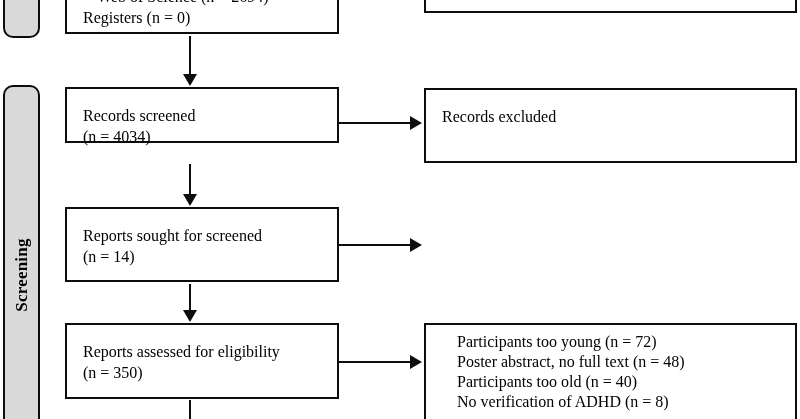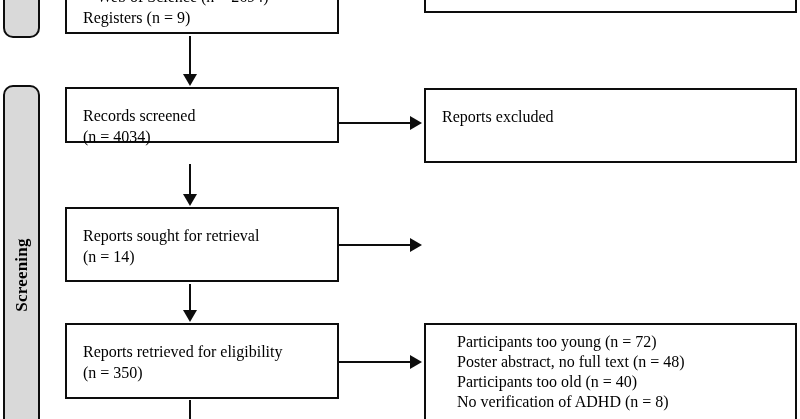--- a/index.html
+++ b/index.html
@@ -116,42 +116,42 @@
 
 <div class="canvas">
 
   <div class="stage-bar bar-identification"></div>
   <div class="stage-bar bar-screening">
     <span class="stage-label">Screening</span>
   </div>
 
   <div class="box box-left box-sources">
     <div class="src-line-indent">Web of Science (n = 2694)</div>
-    <div>Registers (n = 9)</div>
+    <div>Registers (n = 0)</div>
   </div>
 
   <div class="box box-right box-removed"></div>
 
   <div class="box box-left box-two-line box-records-screened">
     <div>Records screened</div>
     <div>(n = 4034)</div>
   </div>
 
   <div class="box box-right box-two-line box-records-excluded">
-    <div>Reports excluded</div>
+    <div>Records excluded</div>
   </div>
 
   <div class="box box-left box-two-line box-reports-sought">
-    <div>Reports sought for retrieval</div>
+    <div>Reports sought for screened</div>
     <div>(n = 14)</div>
   </div>
 
 
   <div class="box box-left box-two-line box-reports-assessed">
-    <div>Reports retrieved for eligibility</div>
+    <div>Reports assessed for eligibility</div>
     <div>(n = 350)</div>
   </div>
 
   <div class="box box-right box-reports-excluded">
     <div class="reason-line">Participants too young (n = 72)</div>
     <div class="reason-line">Poster abstract, no full text (n = 48)</div>
     <div class="reason-line">Participants too old (n = 40)</div>
     <div class="reason-line">No verification of ADHD (n = 8)</div>
   </div>
 

